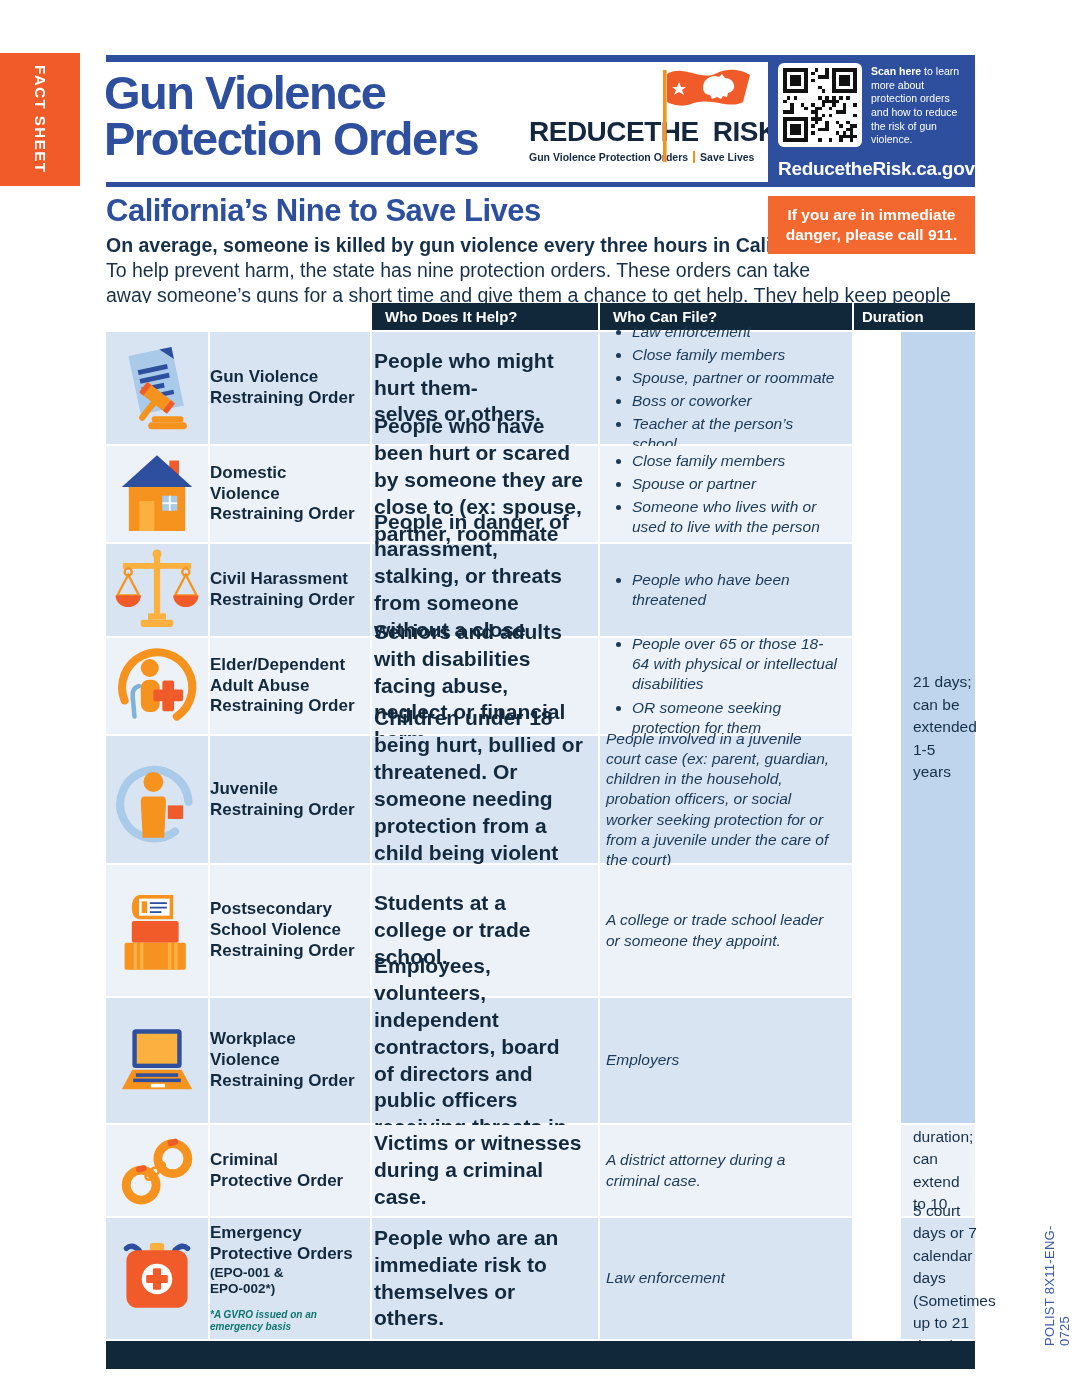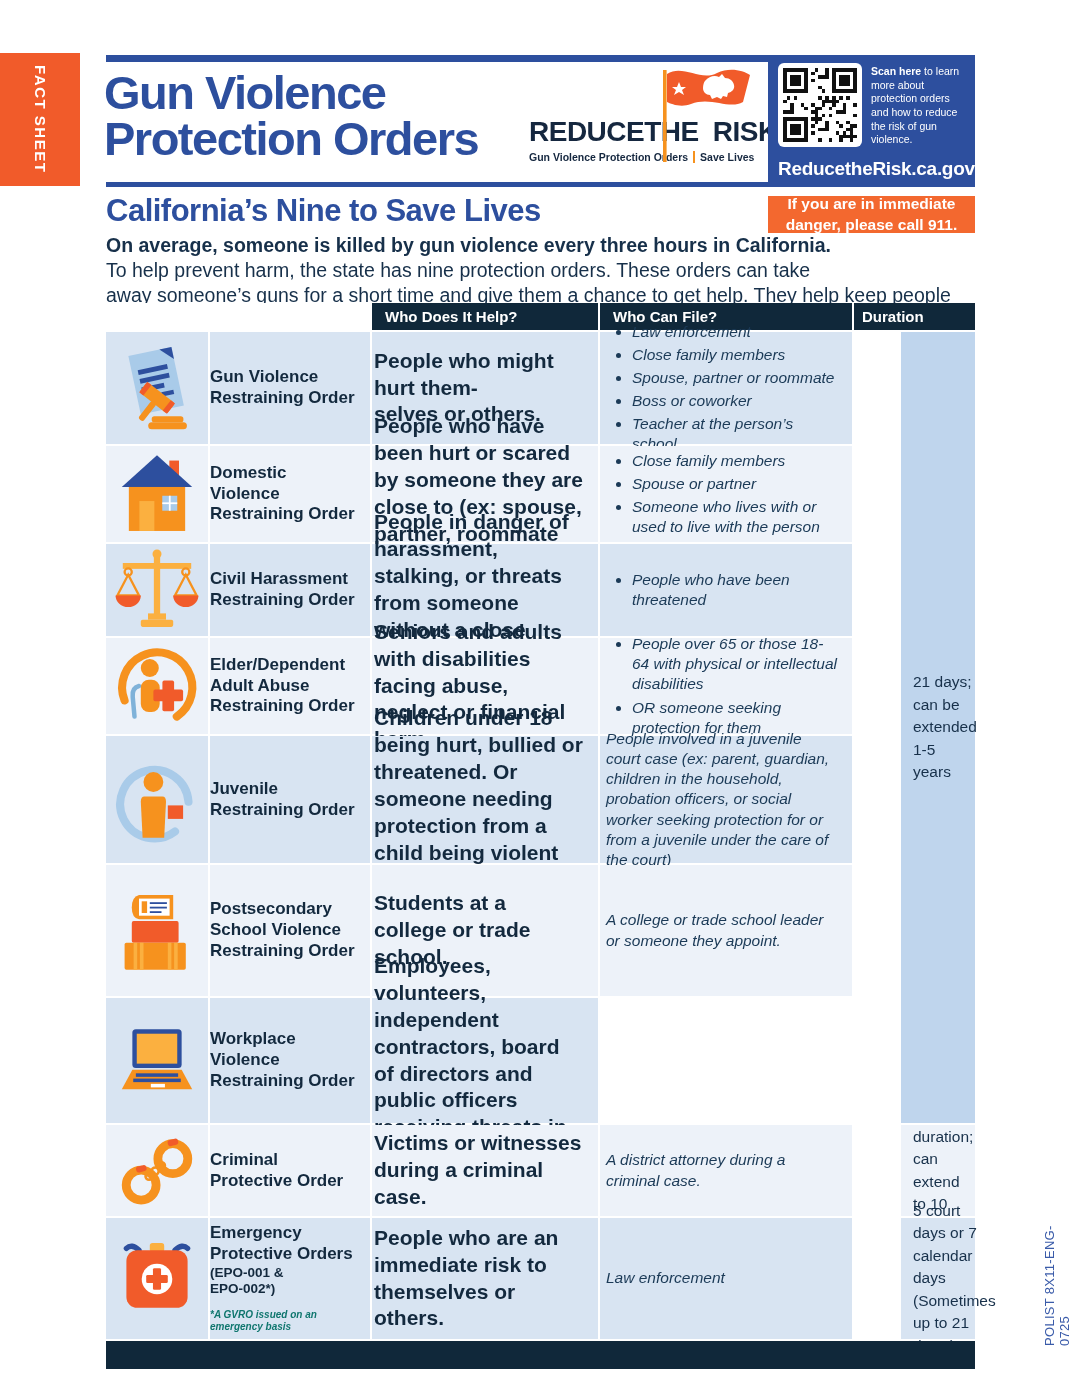--- a/index.html
+++ b/index.html
@@ -28,21 +28,21 @@
   .logo-tagline{margin-top:3px;display:flex;align-items:center;font-size:10.5px;font-weight:bold;color:#15273f;}
   .logo-tagline .tdiv{width:2px;height:12px;background:var(--orange-light);margin:0 5px;}
 
   .qr-panel{position:absolute;left:768px;top:55px;width:207px;height:131px;background:var(--brand-blue);
     padding:8px 10px 6px 10px;display:flex;flex-direction:column;}
   .qr-row{display:flex;flex:1;}
   .qr-box{width:84px;height:84px;background:#fff;border-radius:6px;padding:5px;flex:none;}
   .qr-scan{margin-left:9px;color:#fff;font-size:10.5px;line-height:1.3;padding-top:2px;}
   .qr-url{color:#fff;font-weight:bold;font-size:19px;text-align:center;letter-spacing:-0.3px;padding-top:3px;}
 
-  .callout{position:absolute;left:768px;top:196px;width:207px;height:37px;background:#f3682f;
+  .callout{position:absolute;left:768px;top:196px;width:207px;height:58px;background:#f3682f;
     color:#fff;font-weight:bold;font-size:15.5px;line-height:1.3;display:flex;align-items:center;
     justify-content:center;text-align:center;padding:4px 10px;}
 
   .subtitle{position:absolute;left:106px;top:193px;font-size:31px;font-weight:bold;letter-spacing:-0.5px;color:var(--brand-blue);}
   .lead{position:absolute;left:106px;top:233px;width:869px;font-size:19.5px;line-height:1.28;color:var(--text-navy);}
   .lead .b{font-weight:bold;}
 
   .ptable{position:absolute;left:106px;top:303px;width:869px;display:grid;
     grid-template-columns:102px 160px 226px 252px 121px;
     grid-template-rows:27px 112px 96px 92px 96px 127px 131px 125px 91px 121px 28px;
@@ -372,20 +372,23 @@
    </g>
    <rect x="43" y="76" width="16" height="4" fill="#fff"></rect>
       </svg>
     </div>
     <div class="name-cell" style="grid-row:8;grid-column:2;background:var(--row-blue)">
       <div class="nm">Workplace<br>Violence<br>Restraining Order</div>
     </div>
     <div class="help-cell" style="grid-row:8;grid-column:3;background:var(--row-blue)">
       <div class="tx">Employees, volunteers, independent contractors, board of directors and public officers receiving threats in the workplace.</div>
     </div>
+    <div class="file-cell" style="grid-row:8;grid-column:4;background:var(--row-blue)">
+      <div>Employers</div>
+    </div>
     <div class="icon-cell" style="grid-row:9;grid-column:1;background:var(--row-pale)">
       <svg width="92" height="88" viewBox="0 0 100 100">
    <circle cx="68" cy="36" r="17" fill="none" stroke="#f6921e" stroke-width="10"></circle>
    <circle cx="32" cy="66" r="17" fill="none" stroke="#f6921e" stroke-width="10"></circle>
    <circle cx="48" cy="50" r="4" fill="none" stroke="#f6921e" stroke-width="3"></circle>
    <circle cx="55" cy="44" r="4" fill="none" stroke="#f6921e" stroke-width="3"></circle>
    <circle cx="41" cy="56" r="4" fill="none" stroke="#f6921e" stroke-width="3"></circle>
    <rect x="62" y="14" width="12" height="7" rx="3" fill="#f15b2a" transform="rotate(-15 68 17)"></rect>
    <rect x="26" y="44" width="12" height="7" rx="3" fill="#f15b2a" transform="rotate(-15 32 47)"></rect>
       </svg>

